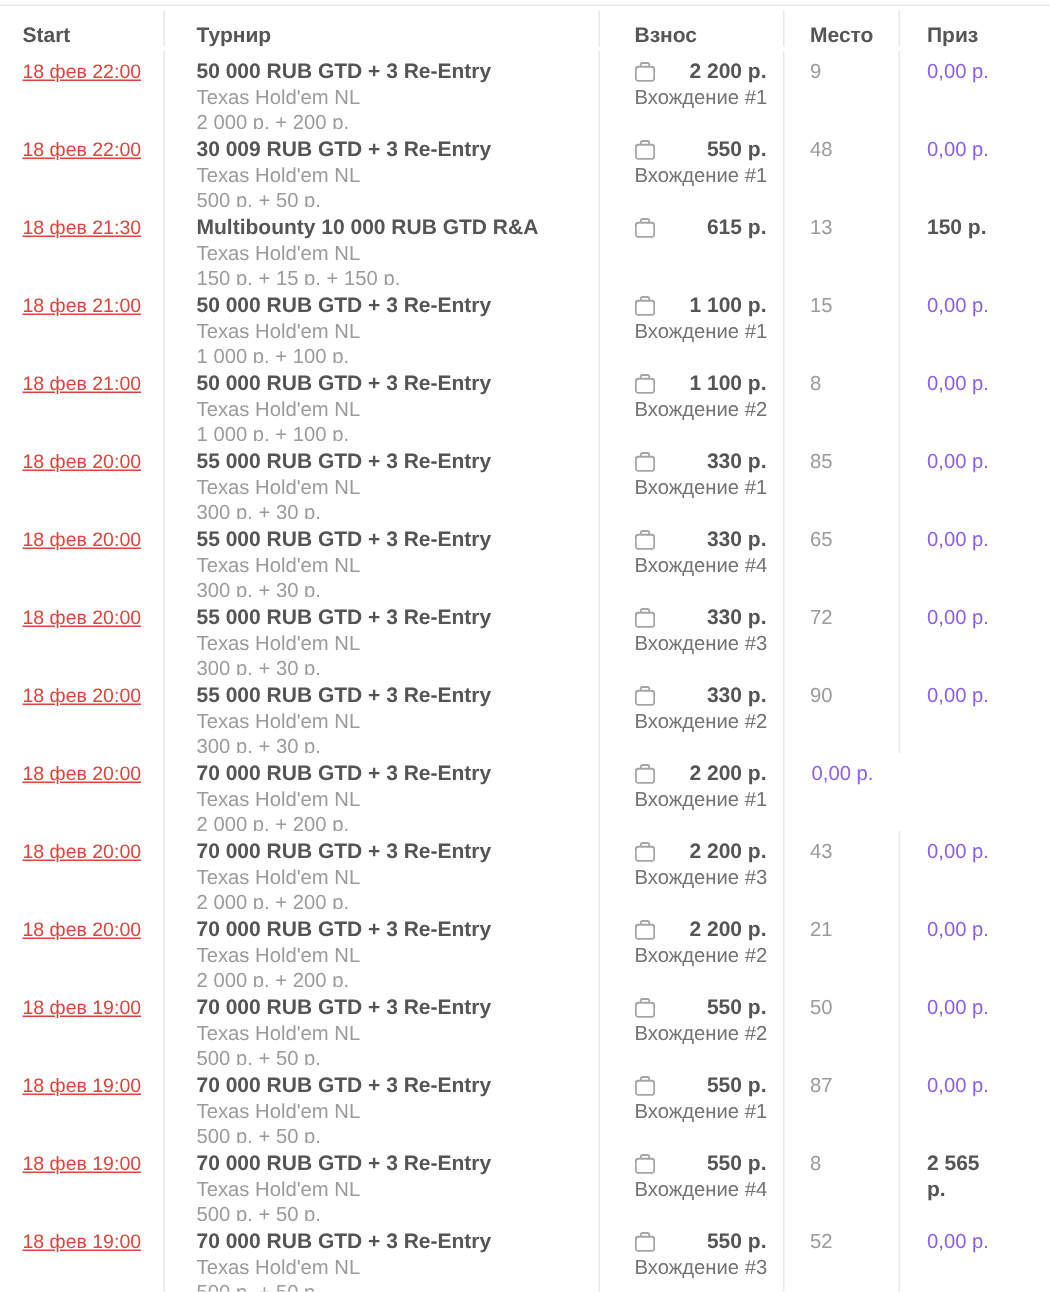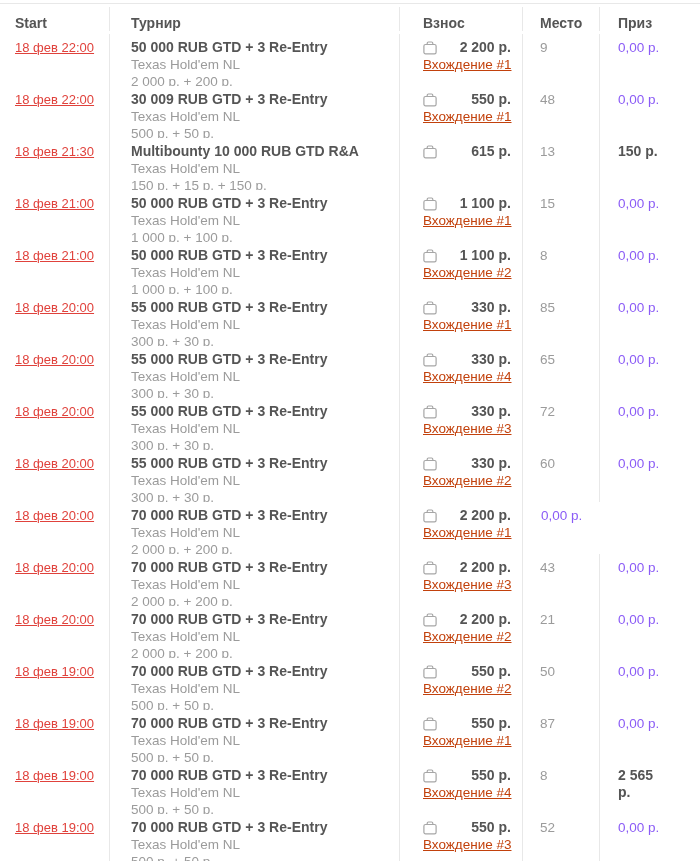--- a/index.html
+++ b/index.html
@@ -67,21 +67,21 @@
     gap: 12px;
   }
   .fee-amount {
     font-weight: bold;
     font-size: 14px;
     color: #555555;
     white-space: nowrap;
   }
   .wallet { width: 14px; height: 14px; flex: 0 0 auto; }
   .wallet path, .wallet rect { stroke: #a6a6a6; fill: none; stroke-width: 1.2; }
-  .fee-entry { color: #c2410c; white-space: nowrap; text-decoration: underline; }
+  .fee-entry { color: #737373; white-space: nowrap; }
 
   .place-val { color: #9b9b9b; }
 
   .prize-val { color: #8b5cf6; white-space: pre-line; }
   .prize-val.bold { font-weight: bold; font-size: 14px; color: #555555; }
 </style>
 </head>
 <body>
 
 <div class="results-table">
@@ -322,21 +322,21 @@
       <div class="fee-line1">
         <svg class="wallet" viewBox="0 0 14 14">
           <path d="M4.2 3.5 V2.2 a1.2 1.2 0 0 1 1.2 -1.2 h3.2 a1.2 1.2 0 0 1 1.2 1.2 V3.5"></path>
           <rect x="0.9" y="3.5" width="12.2" height="9.4" rx="1.6"></rect>
         </svg>
         <span class="fee-amount">330 р.</span>
       </div>
       <div class="fee-entry">Вхождение #2</div>
     </div>
     <div class="td col-place">
-      <span class="place-val">60</span>
+      <span class="place-val">90</span>
     </div>
     <div class="td col-prize">
       <span class="prize-val">0,00 р.</span>
     </div>
   </div>
 
   <div class="tr data-row">
     <div class="td col-start">
       <a class="start-link">18 фев 20:00</a>
     </div>

